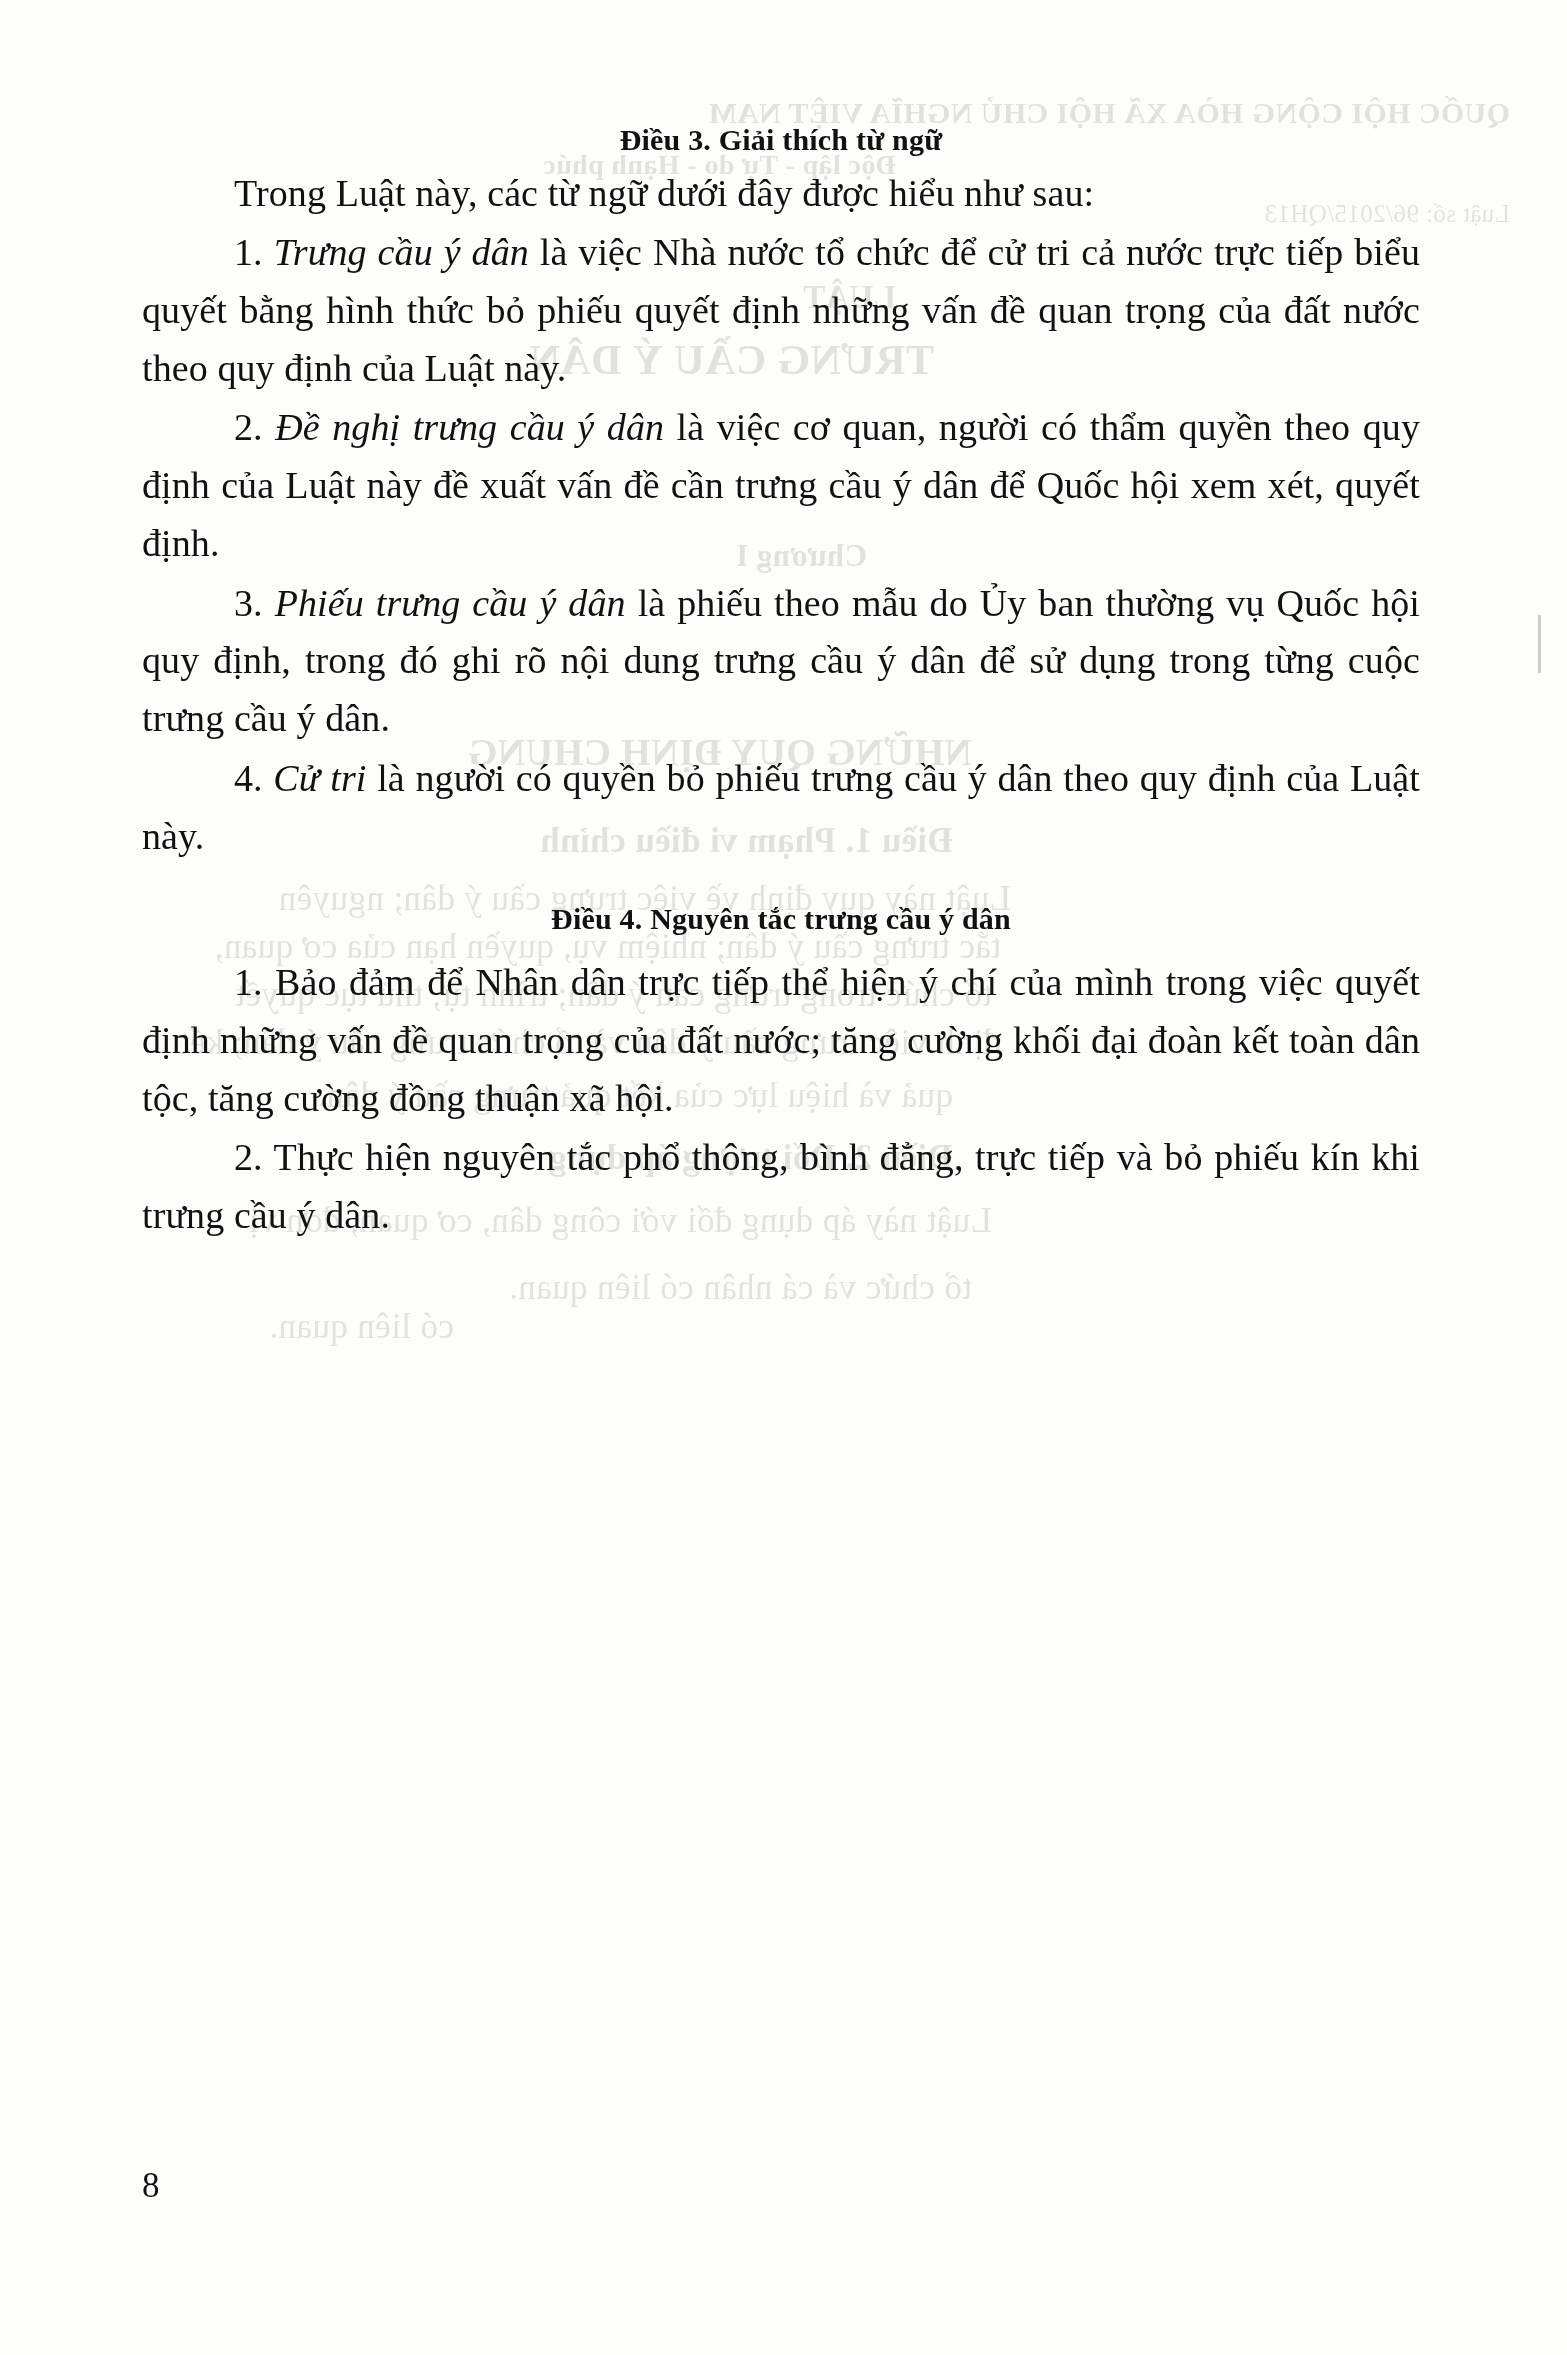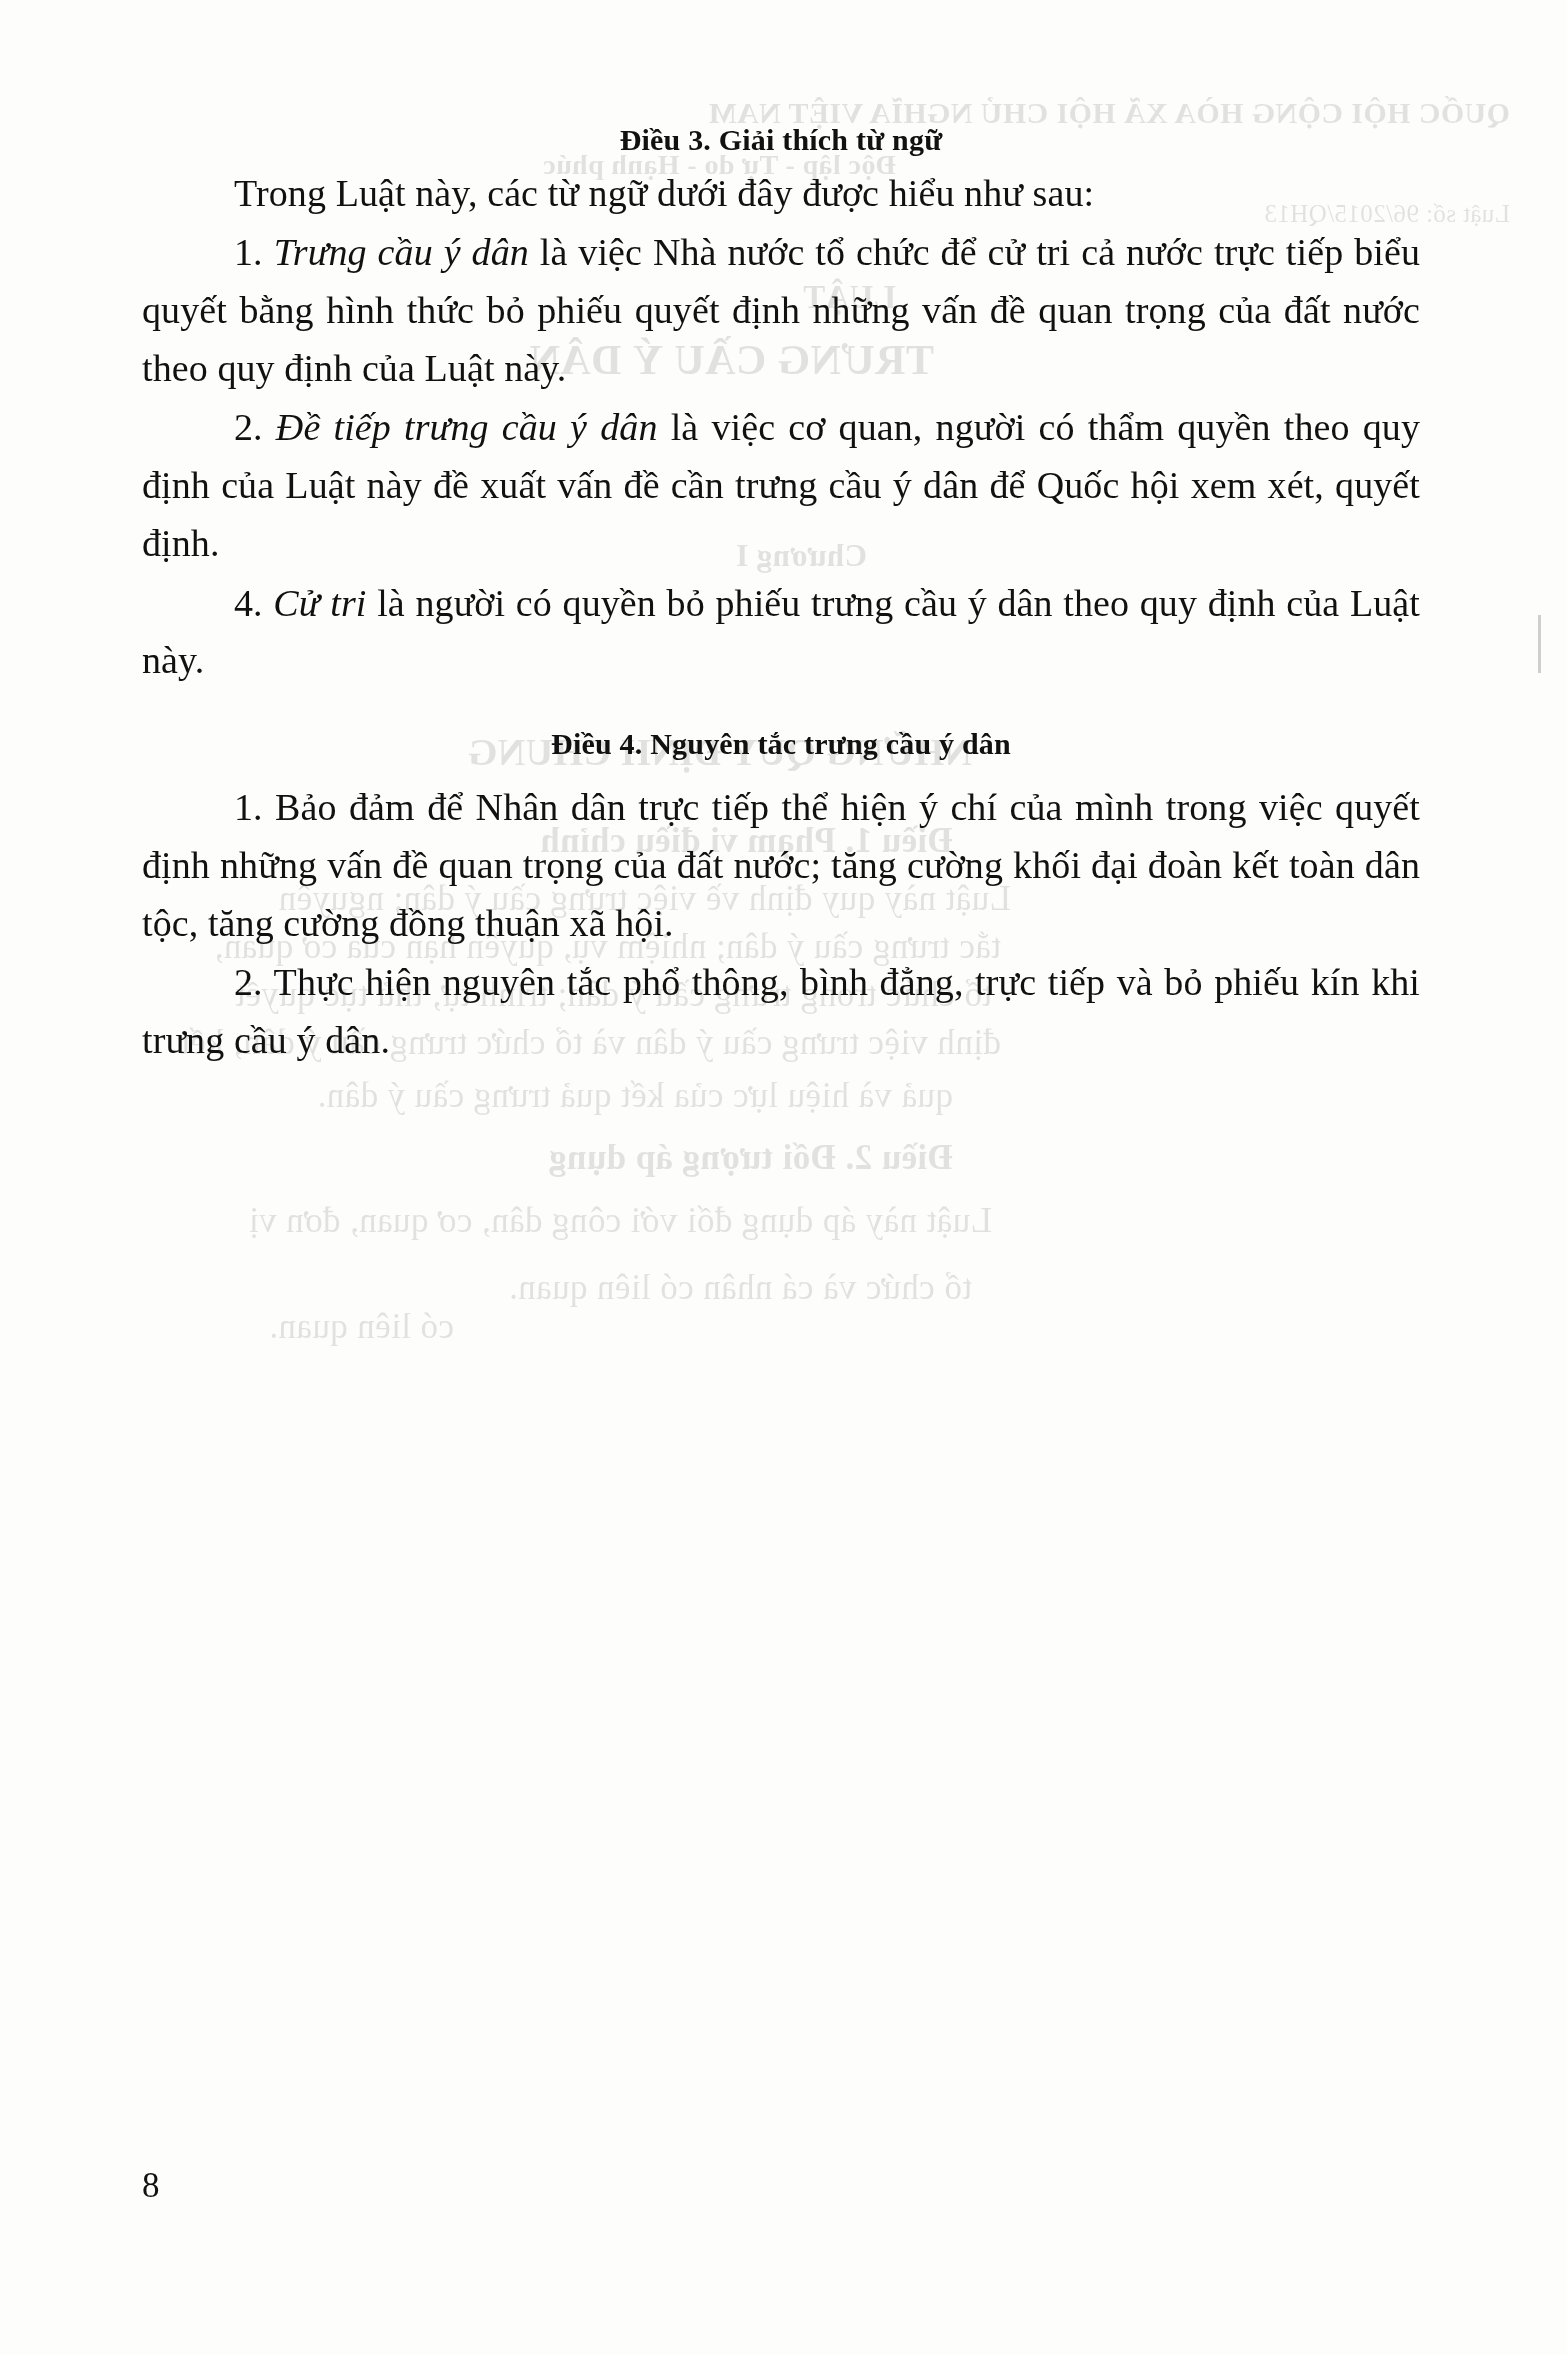--- a/index.html
+++ b/index.html
@@ -120,22 +120,23 @@
   <div class="edge-mark"></div>
 
   <div class="content">
 
     <h2 class="heading">Điều 3. Giải thích từ ngữ</h2>
 
     <p class="para"><span></span><span class="it"></span><span>Trong Luật này, các từ ngữ dưới đây được hiểu như sau:</span></p>
 
     <p class="para"><span>1. </span><span class="it">Trưng cầu ý dân</span><span> là việc Nhà nước tổ chức để cử tri cả nước trực tiếp biểu quyết bằng hình thức bỏ phiếu quyết định những vấn đề quan trọng của đất nước theo quy định của Luật này.</span></p>
 
-    <p class="para"><span>2. </span><span class="it">Đề tiếp trưng cầu ý dân</span><span> là việc cơ quan, người có thẩm quyền theo quy định của Luật này đề xuất vấn đề cần trưng cầu ý dân để Quốc hội xem xét, quyết định.</span></p>
+    <p class="para"><span>2. </span><span class="it">Đề nghị trưng cầu ý dân</span><span> là việc cơ quan, người có thẩm quyền theo quy định của Luật này đề xuất vấn đề cần trưng cầu ý dân để Quốc hội xem xét, quyết định.</span></p>
 
+    <p class="para"><span>3. </span><span class="it">Phiếu trưng cầu ý dân</span><span> là phiếu theo mẫu do Ủy ban thường vụ Quốc hội quy định, trong đó ghi rõ nội dung trưng cầu ý dân để sử dụng trong từng cuộc trưng cầu ý dân.</span></p>
 
     <p class="para"><span>4. </span><span class="it">Cử tri</span><span> là người có quyền bỏ phiếu trưng cầu ý dân theo quy định của Luật này.</span></p>
 
     <h2 class="heading heading-2">Điều 4. Nguyên tắc trưng cầu ý dân</h2>
 
     <p class="para"><span>1. </span><span class="it"></span><span>Bảo đảm để Nhân dân trực tiếp thể hiện ý chí của mình trong việc quyết định những vấn đề quan trọng của đất nước; tăng cường khối đại đoàn kết toàn dân tộc, tăng cường đồng thuận xã hội.</span></p>
 
     <p class="para"><span>2. </span><span class="it"></span><span>Thực hiện nguyên tắc phổ thông, bình đẳng, trực tiếp và bỏ phiếu kín khi trưng cầu ý dân.</span></p>
 
 

